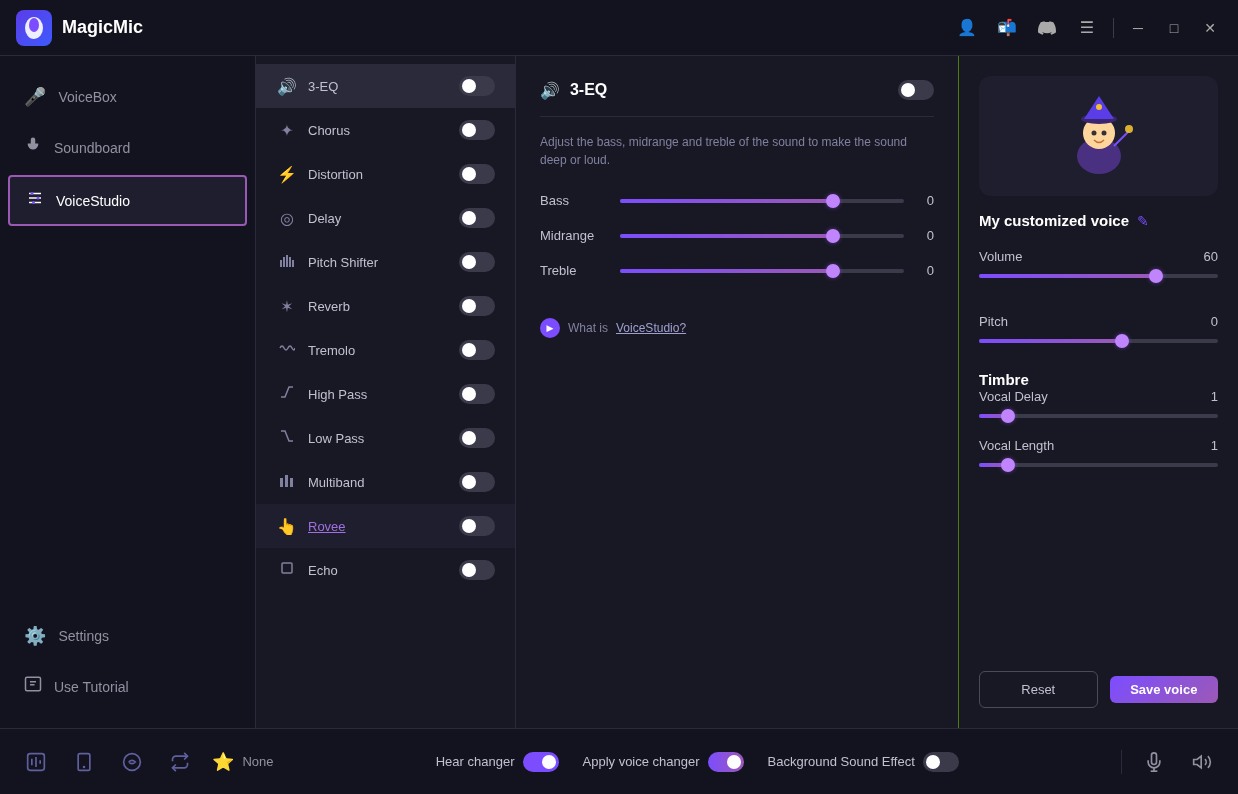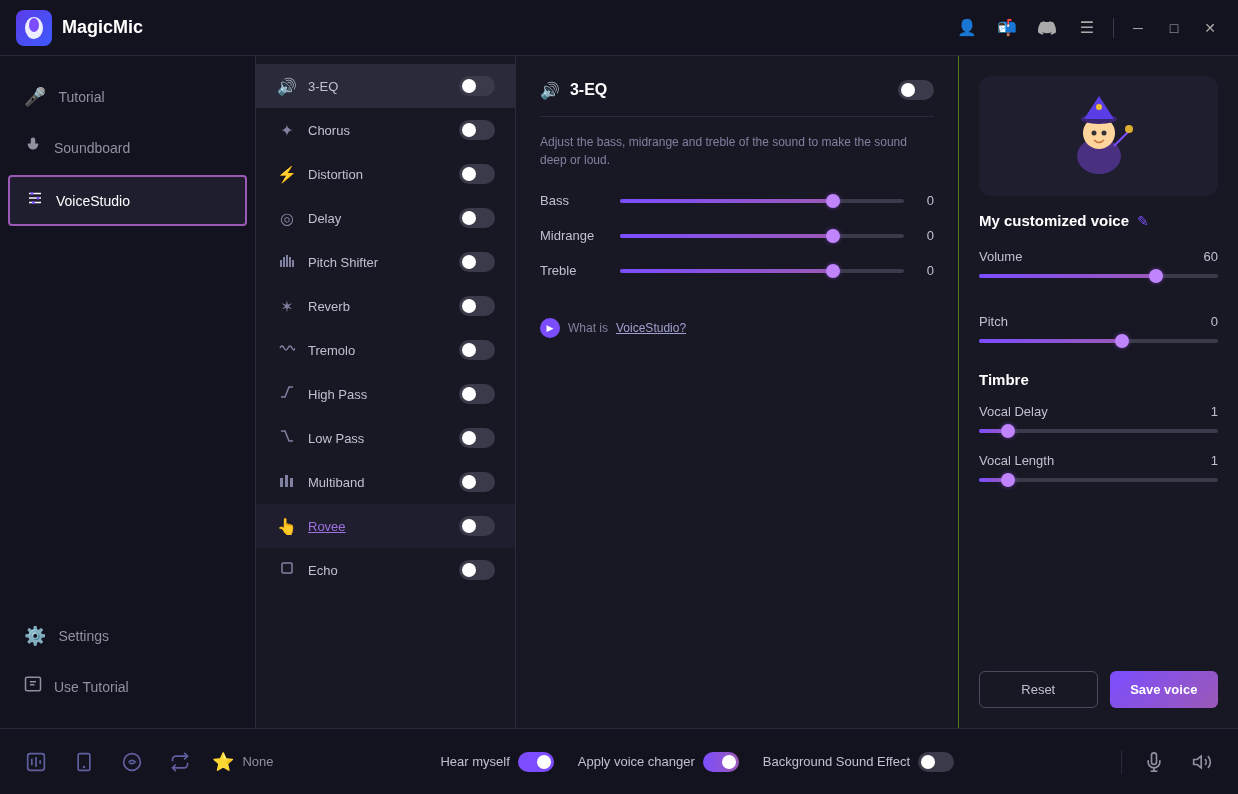--- a/index.html
+++ b/index.html
@@ -280,28 +280,29 @@
       font-weight: 600;
       color: #fff;
     }
     .edit-icon { color: #7c4dff; font-size: 14px; cursor: pointer; }
 
     .timbre-section { margin-top: 8px; }
     .timbre-title {
       font-size: 15px;
       font-weight: 700;
       color: #fff;
-      margin-bottom: 16px;
+      margin-bottom: 1px;
     }
 
     .btn-row {
       display: flex;
       gap: 12px;
       margin-top: auto;
       padding-top: 20px;
+      align-items: center;
     }
     .btn-reset {
       flex: 1;
       padding: 10px;
       background: transparent;
       border: 1px solid #4a4a5a;
       border-radius: 6px;
       color: #c0c0d0;
       font-size: 13px;
       cursor: pointer;
@@ -383,21 +384,21 @@
     <div class="win-btn">□</div>
     <div class="win-btn close">✕</div>
   </div>
 </div>
 
 <div class="main-layout">
 
   <div class="sidebar">
     <div class="sidebar-item">
       <span class="icon">🎤</span>
-      <span>Tutorial</span>
+      <span>VoiceBox</span>
     </div>
     <div class="sidebar-item">
       <span class="icon">
         <svg width="18" height="18" viewBox="0 0 24 24" fill="#9090a0">
           <path d="M12 2a3 3 0 0 1 3 3v6a3 3 0 0 1-6 0V5a3 3 0 0 1 3-3z"></path>
           <path d="M19 10v1a7 7 0 0 1-14 0v-1"></path>
           <line x1="12" y1="19" x2="12" y2="23"></line>
           <line x1="8" y1="23" x2="16" y2="23"></line>
         </svg>
       </span>
@@ -708,21 +709,21 @@
     </div>
   </div>
 
   <div class="status-preset">
     <span class="status-preset-icon">⭐</span>
     <span>None</span>
   </div>
 
   <div class="statusbar-center">
     <div class="status-control">
-      <span>Hear myself</span>
+      <span>Hear changer</span>
       <div class="toggle on"></div>
     </div>
     <div class="status-control">
       <span>Apply voice changer</span>
       <div class="toggle on" style="background: linear-gradient(90deg,#7c4dff,#9b59b6);"></div>
     </div>
     <div class="status-control">
       <span>Background Sound Effect</span>
       <div class="toggle"></div>
     </div>

